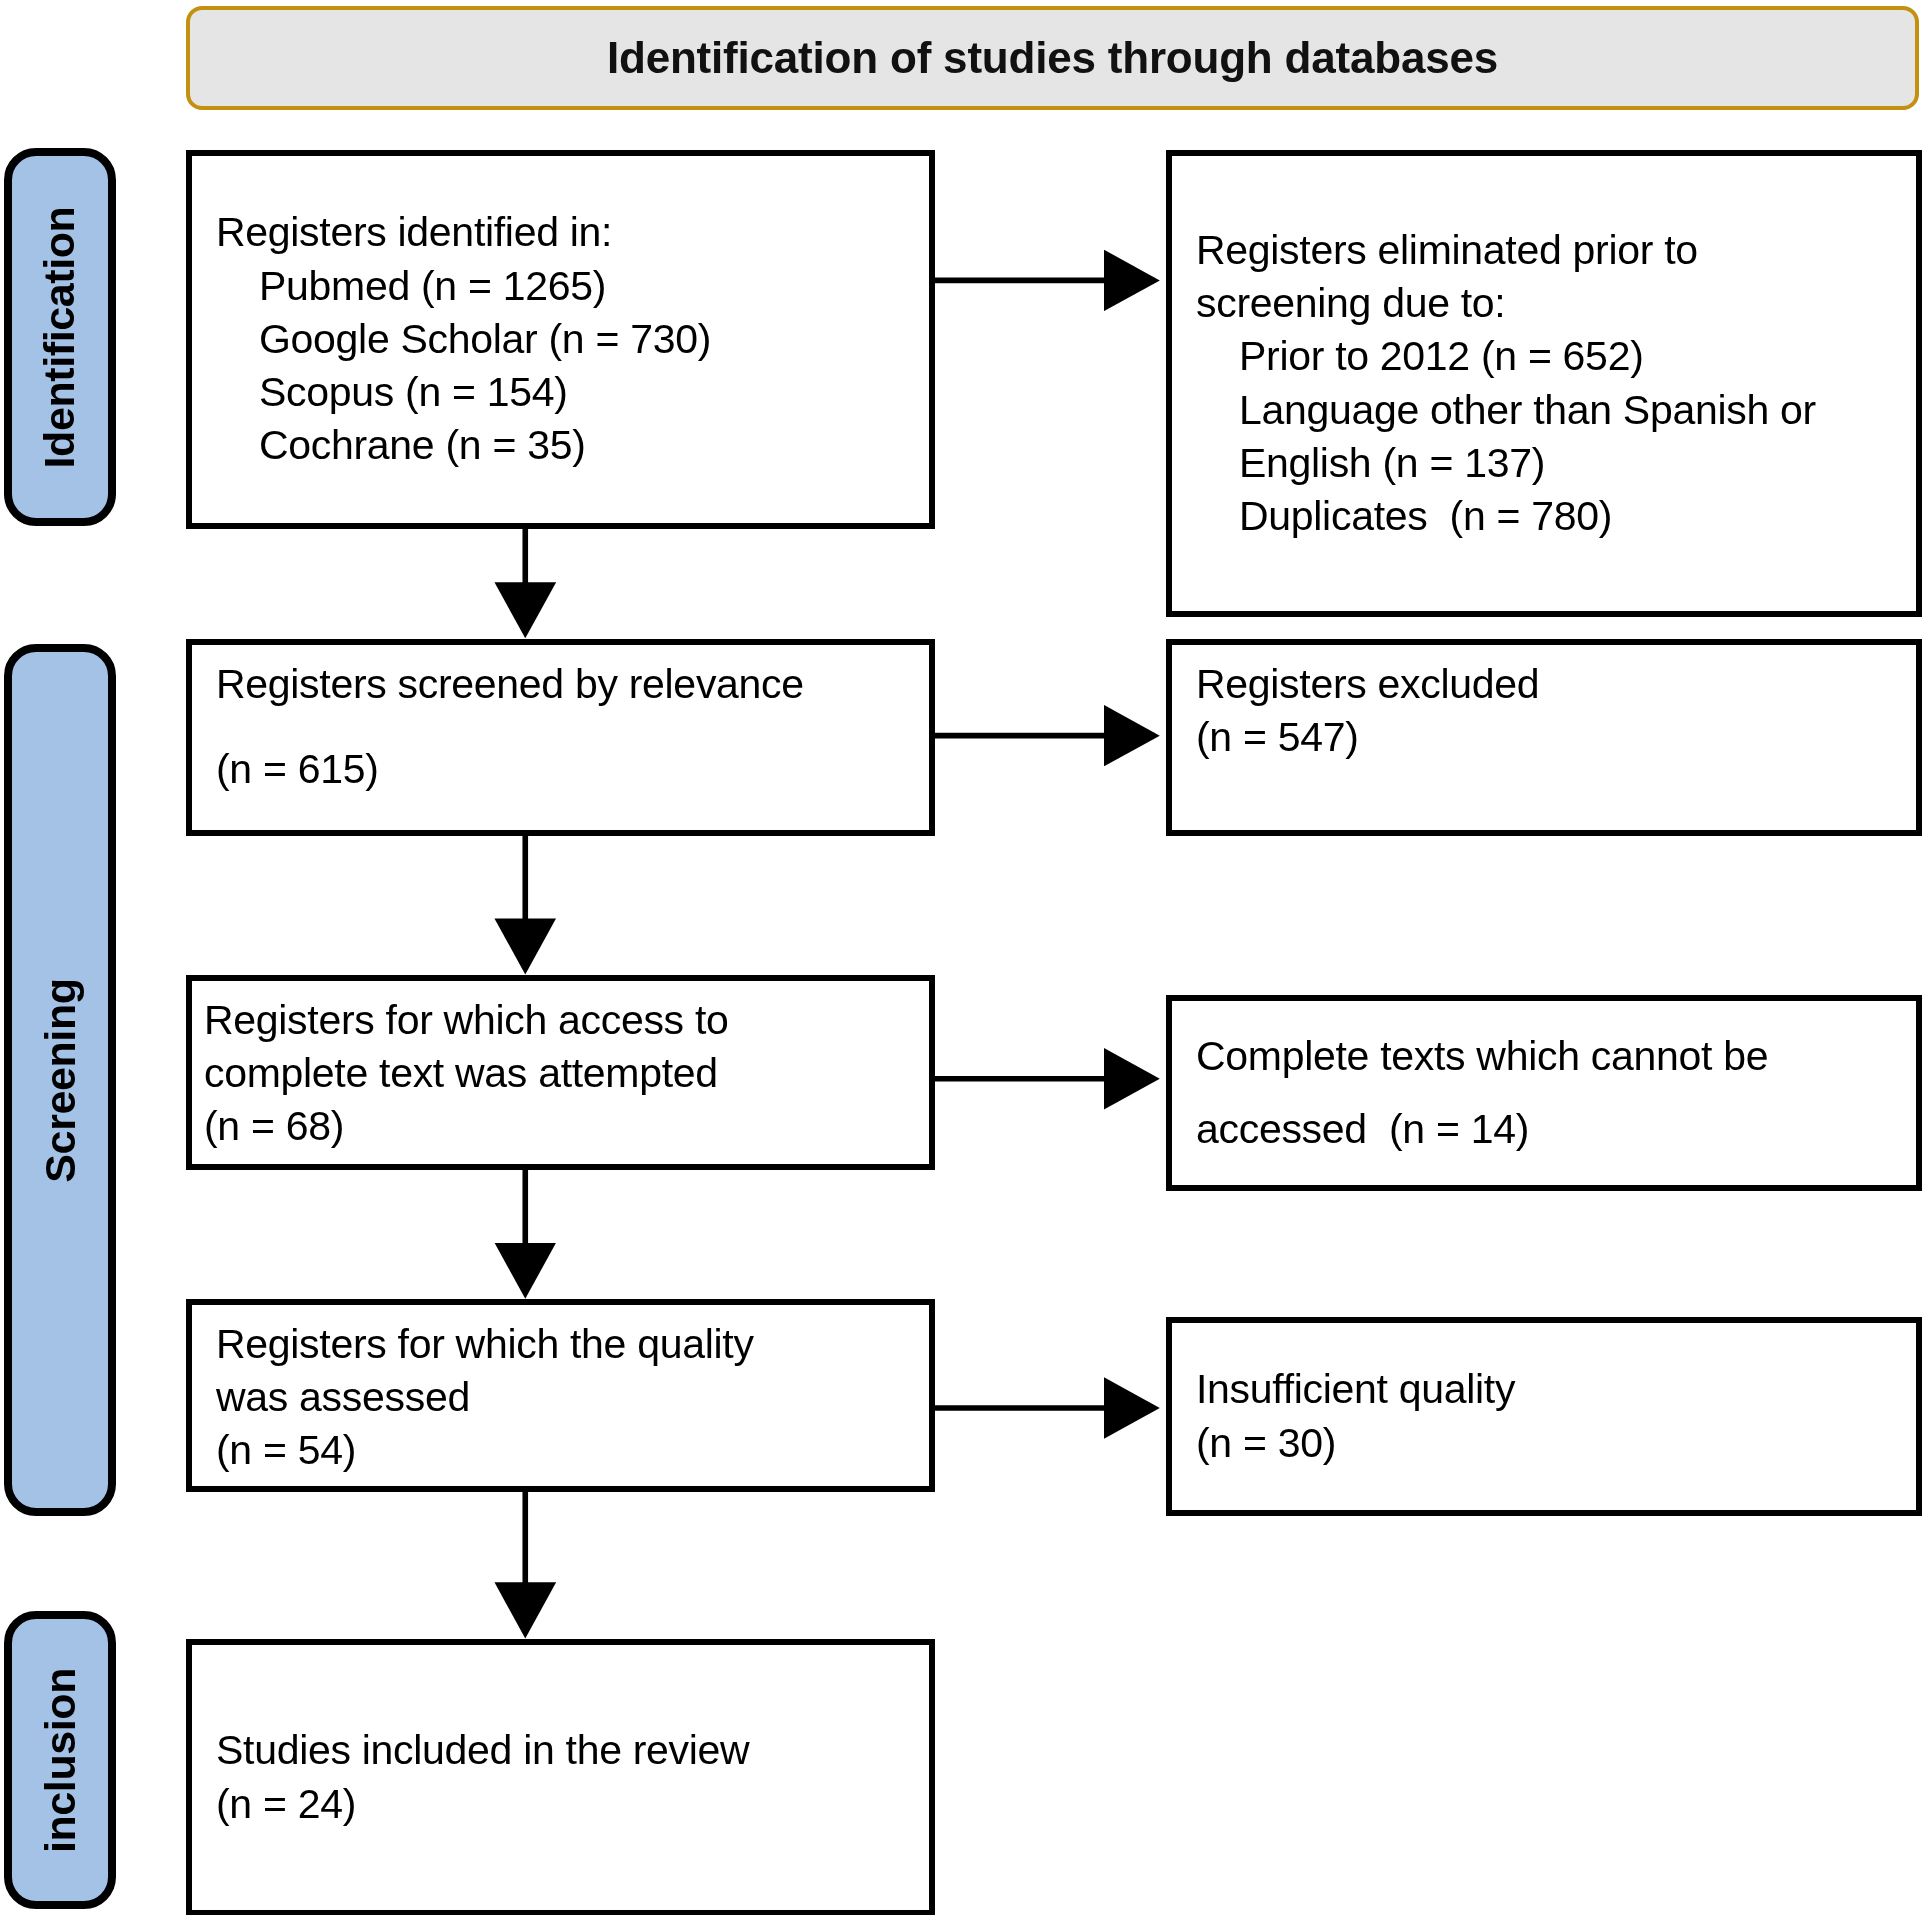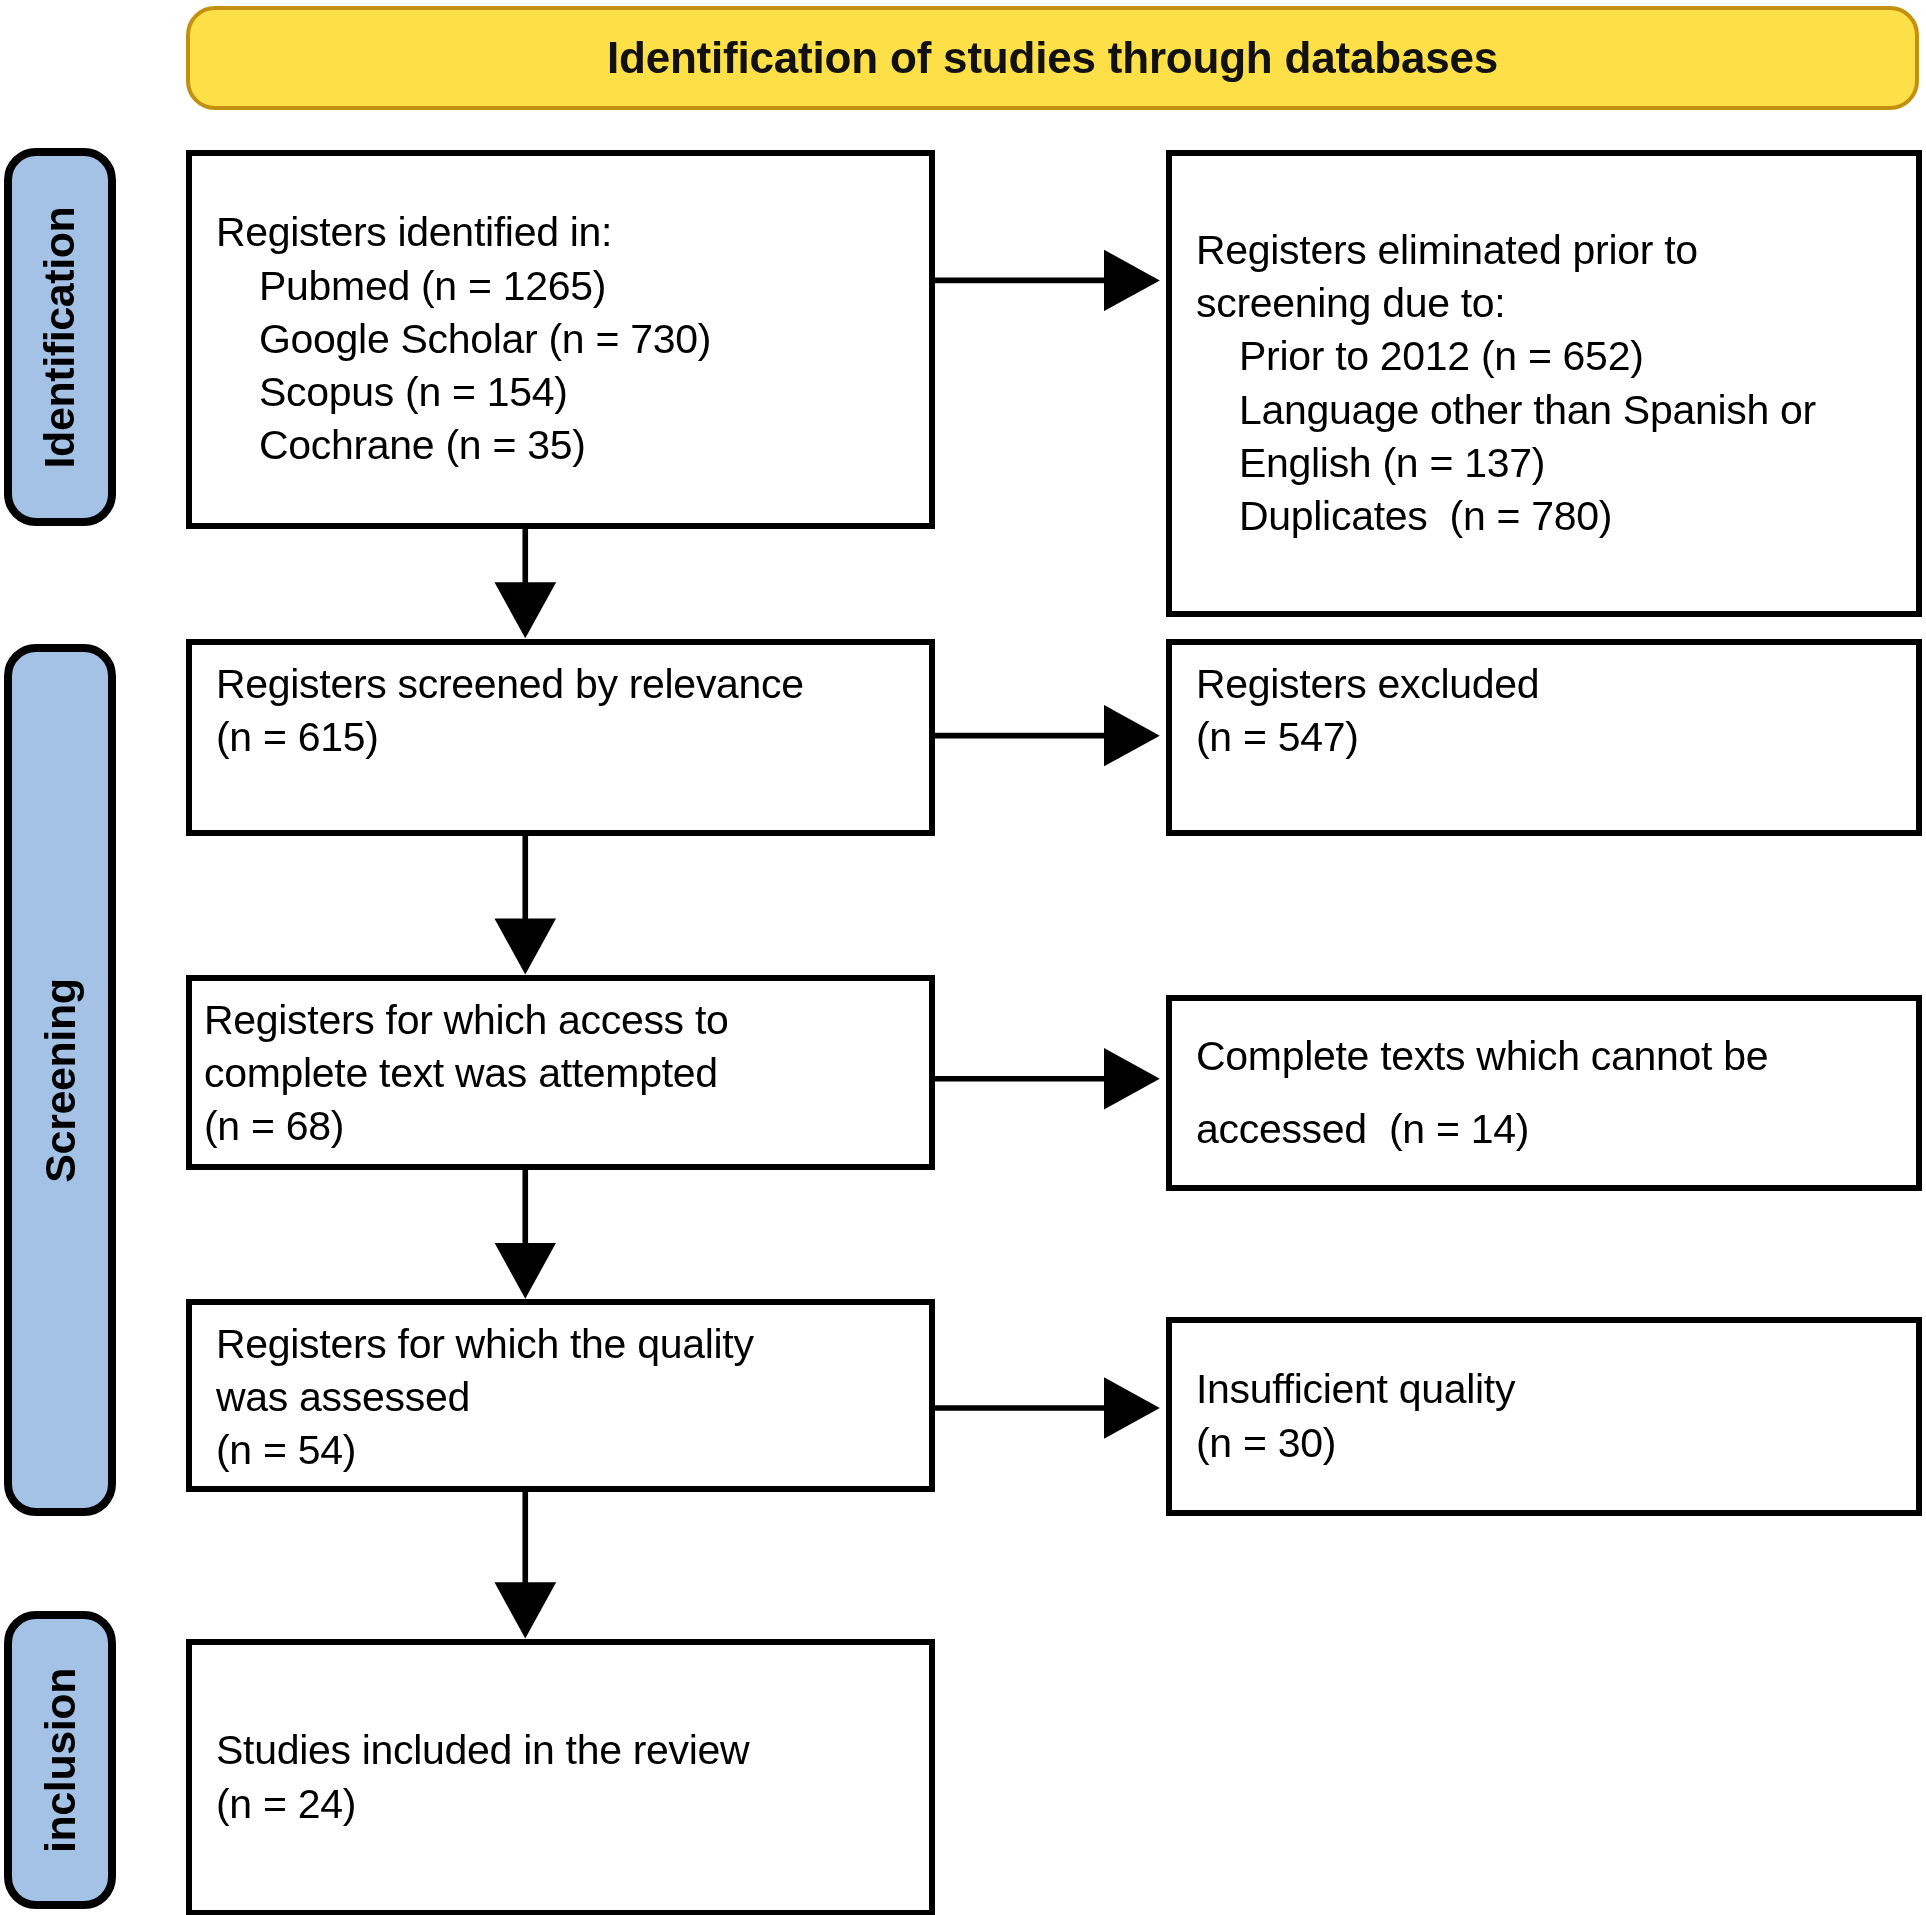--- a/index.html
+++ b/index.html
@@ -17,23 +17,23 @@
   }
 
   
   .banner {
     position: absolute;
     left: 186px;
     top: 5.6px;
     width: 1733px;
     height: 104px;
     box-sizing: border-box;
-    background: #fde047;
+    background: #e5e5e5;
     border: 4.9px solid #C4900F;
-    border-radius: 29px;
+    border-radius: 16px;
     display: flex;
     align-items: center;
     justify-content: center;
   }
   .banner-text {
     font-size: 44px;
     font-weight: bold;
     color: #111111;
     letter-spacing: -0.2px;
     white-space: nowrap;
@@ -83,21 +83,21 @@
     color: #000000;
     white-space: pre;
     letter-spacing: -0.3px;
   }
   .line.indent { padding-left: 43px; }
 
   
   #box-identified   { left: 186px;  top: 150px;  width: 749px; height: 379px; }
   #box-eliminated   { left: 1166px; top: 150px;  width: 756px; height: 467px; }
   
-  #box-screened     { left: 186px;  top: 639px;  width: 749px; height: 197px; }
+  #box-screened     { left: 186px;  top: 639px;  width: 749px; height: 197px; gap: 32px; }
   #box-excluded     { left: 1166px; top: 639px;  width: 756px; height: 197px; }
   
   #box-fulltext     { left: 186px;  top: 975px; width: 749px; height: 195px; padding-left: 12px; }
   #box-notaccessed  { left: 1166px; top: 995px; width: 756px; height: 196px; gap: 20px; }
   
   #box-quality      { left: 186px;  top: 1299px; width: 749px; height: 193px; }
   #box-insufficient { left: 1166px; top: 1317px; width: 756px; height: 199px; }
   
   #box-included     { left: 186px;  top: 1639px; width: 749px; height: 277px; }
 

